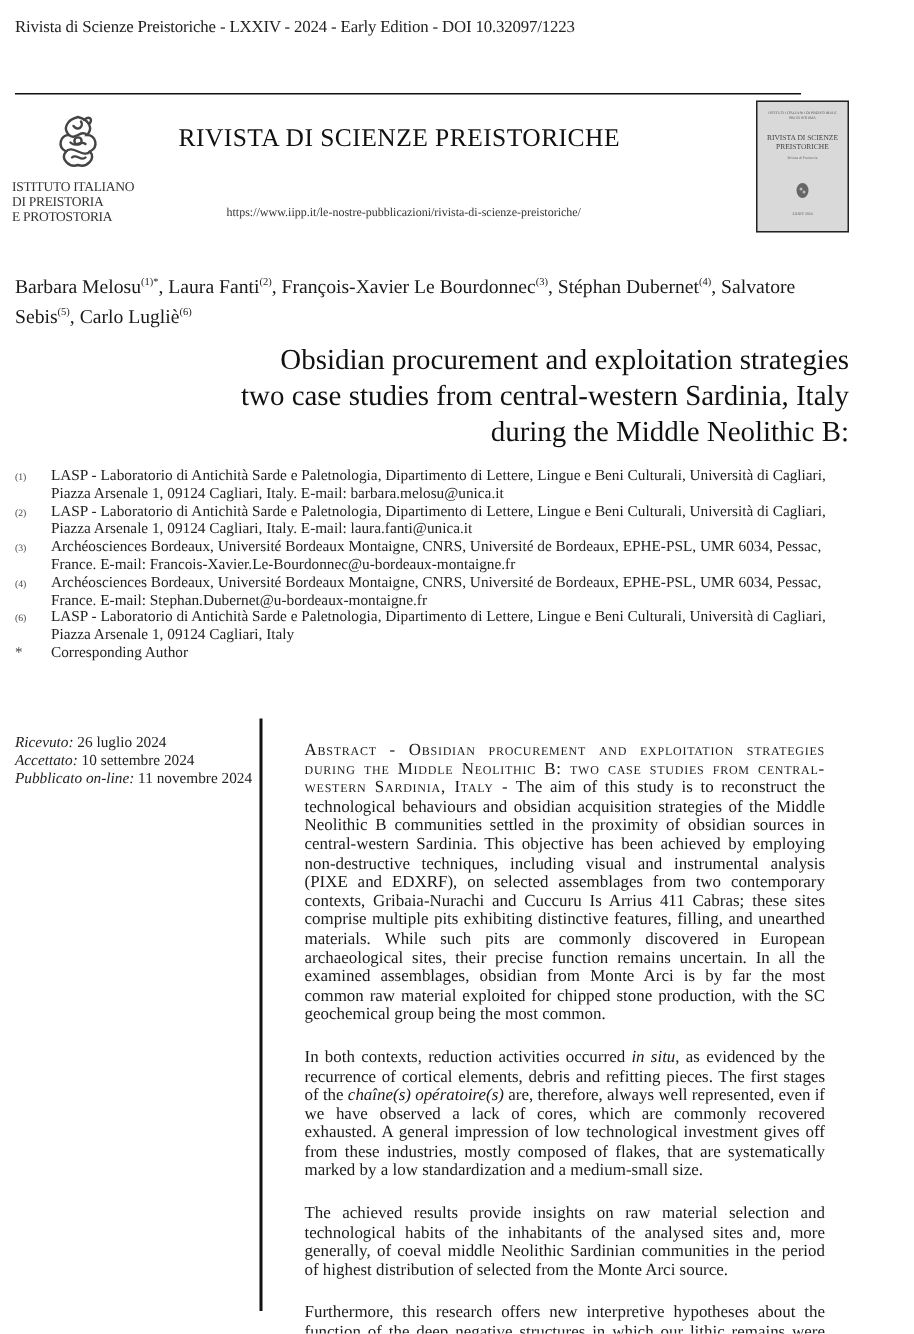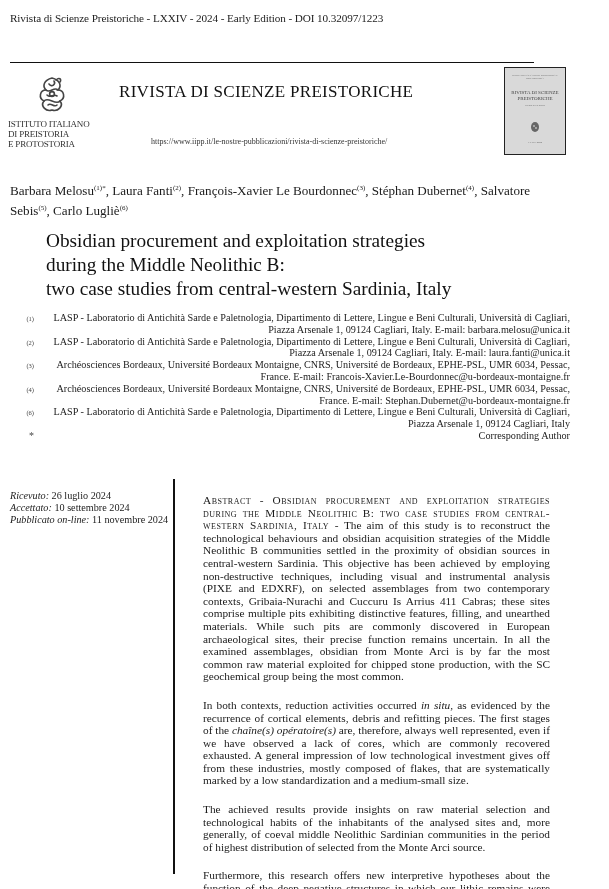--- a/index.html
+++ b/index.html
@@ -42,25 +42,25 @@
   .cover .c-sub { font-size: 2.5px; color: #666; margin-top: 2px; }
   .cover .c-emblem { width: 10px; height: 12px; margin: 14px auto 0 auto; display:block; }
   .cover .c-foot { font-size: 2.5px; color: #555; margin-top: 8px; }
   .authors {
     position: absolute; left: 10px; top: 180px; width: 560px;
     font-size: 13.1px; line-height: 17.5px; color: #1a1a1a;
   }
   .authors sup { font-size: 7px; vertical-align: 5px; }
   .article-title {
     position: absolute; right: 43px; top: 229px; width: 520px;
-    text-align: left; font-size: 19.3px; line-height: 24px; color: #111;
+    text-align: right; font-size: 19.3px; line-height: 24px; color: #111;
   }
   .affils {
     position: absolute; left: 10px; top: 312px; width: 560px;
-    font-size: 10.2px; line-height: 11.8px; color: #222; text-align: right;
+    font-size: 10.2px; line-height: 11.8px; color: #222;
   }
   .affil { display: flex; }
   .affil .num { width: 24px; flex: 0 0 24px; font-size: 6.5px; padding-top: 1px; color:#444; }
   .affil .txt { flex: 1; }
   .dates {
     position: absolute; left: 10px; top: 490px; width: 160px;
     font-size: 10.2px; line-height: 12px; color: #222;
   }
   .dates i { font-style: italic; }
   .vline {
@@ -119,22 +119,22 @@
   <span>Barbara Melosu</span><sup>(1)*</sup>,
   <span>Laura Fanti</span><sup>(2)</sup>,
   <span>François-Xavier Le Bourdonnec</span><sup>(3)</sup>,
   <span>Stéphan Dubernet</span><sup>(4)</sup>,
   <span>Salvatore Sebis</span><sup>(5)</sup>,
   <span>Carlo Lugliè</span><sup>(6)</sup>
 </div>
 
 <div class="article-title">
   <div>Obsidian procurement and exploitation strategies</div>
+  <div>two case studies from central-western Sardinia, Italy</div>
   <div>during the Middle Neolithic B:</div>
-  <div>two case studies from central-western Sardinia, Italy</div>
 </div>
 
 <div class="affils">
   <div class="affil">
     <span class="num">(1)</span>
     <span class="txt">LASP - Laboratorio di Antichità Sarde e Paletnologia, Dipartimento di Lettere, Lingue e Beni Culturali, Università di Cagliari, Piazza Arsenale 1, 09124 Cagliari, Italy. E-mail: barbara.melosu@unica.it</span>
   </div>
   <div class="affil">
     <span class="num">(2)</span>
     <span class="txt">LASP - Laboratorio di Antichità Sarde e Paletnologia, Dipartimento di Lettere, Lingue e Beni Culturali, Università di Cagliari, Piazza Arsenale 1, 09124 Cagliari, Italy. E-mail: laura.fanti@unica.it</span>

